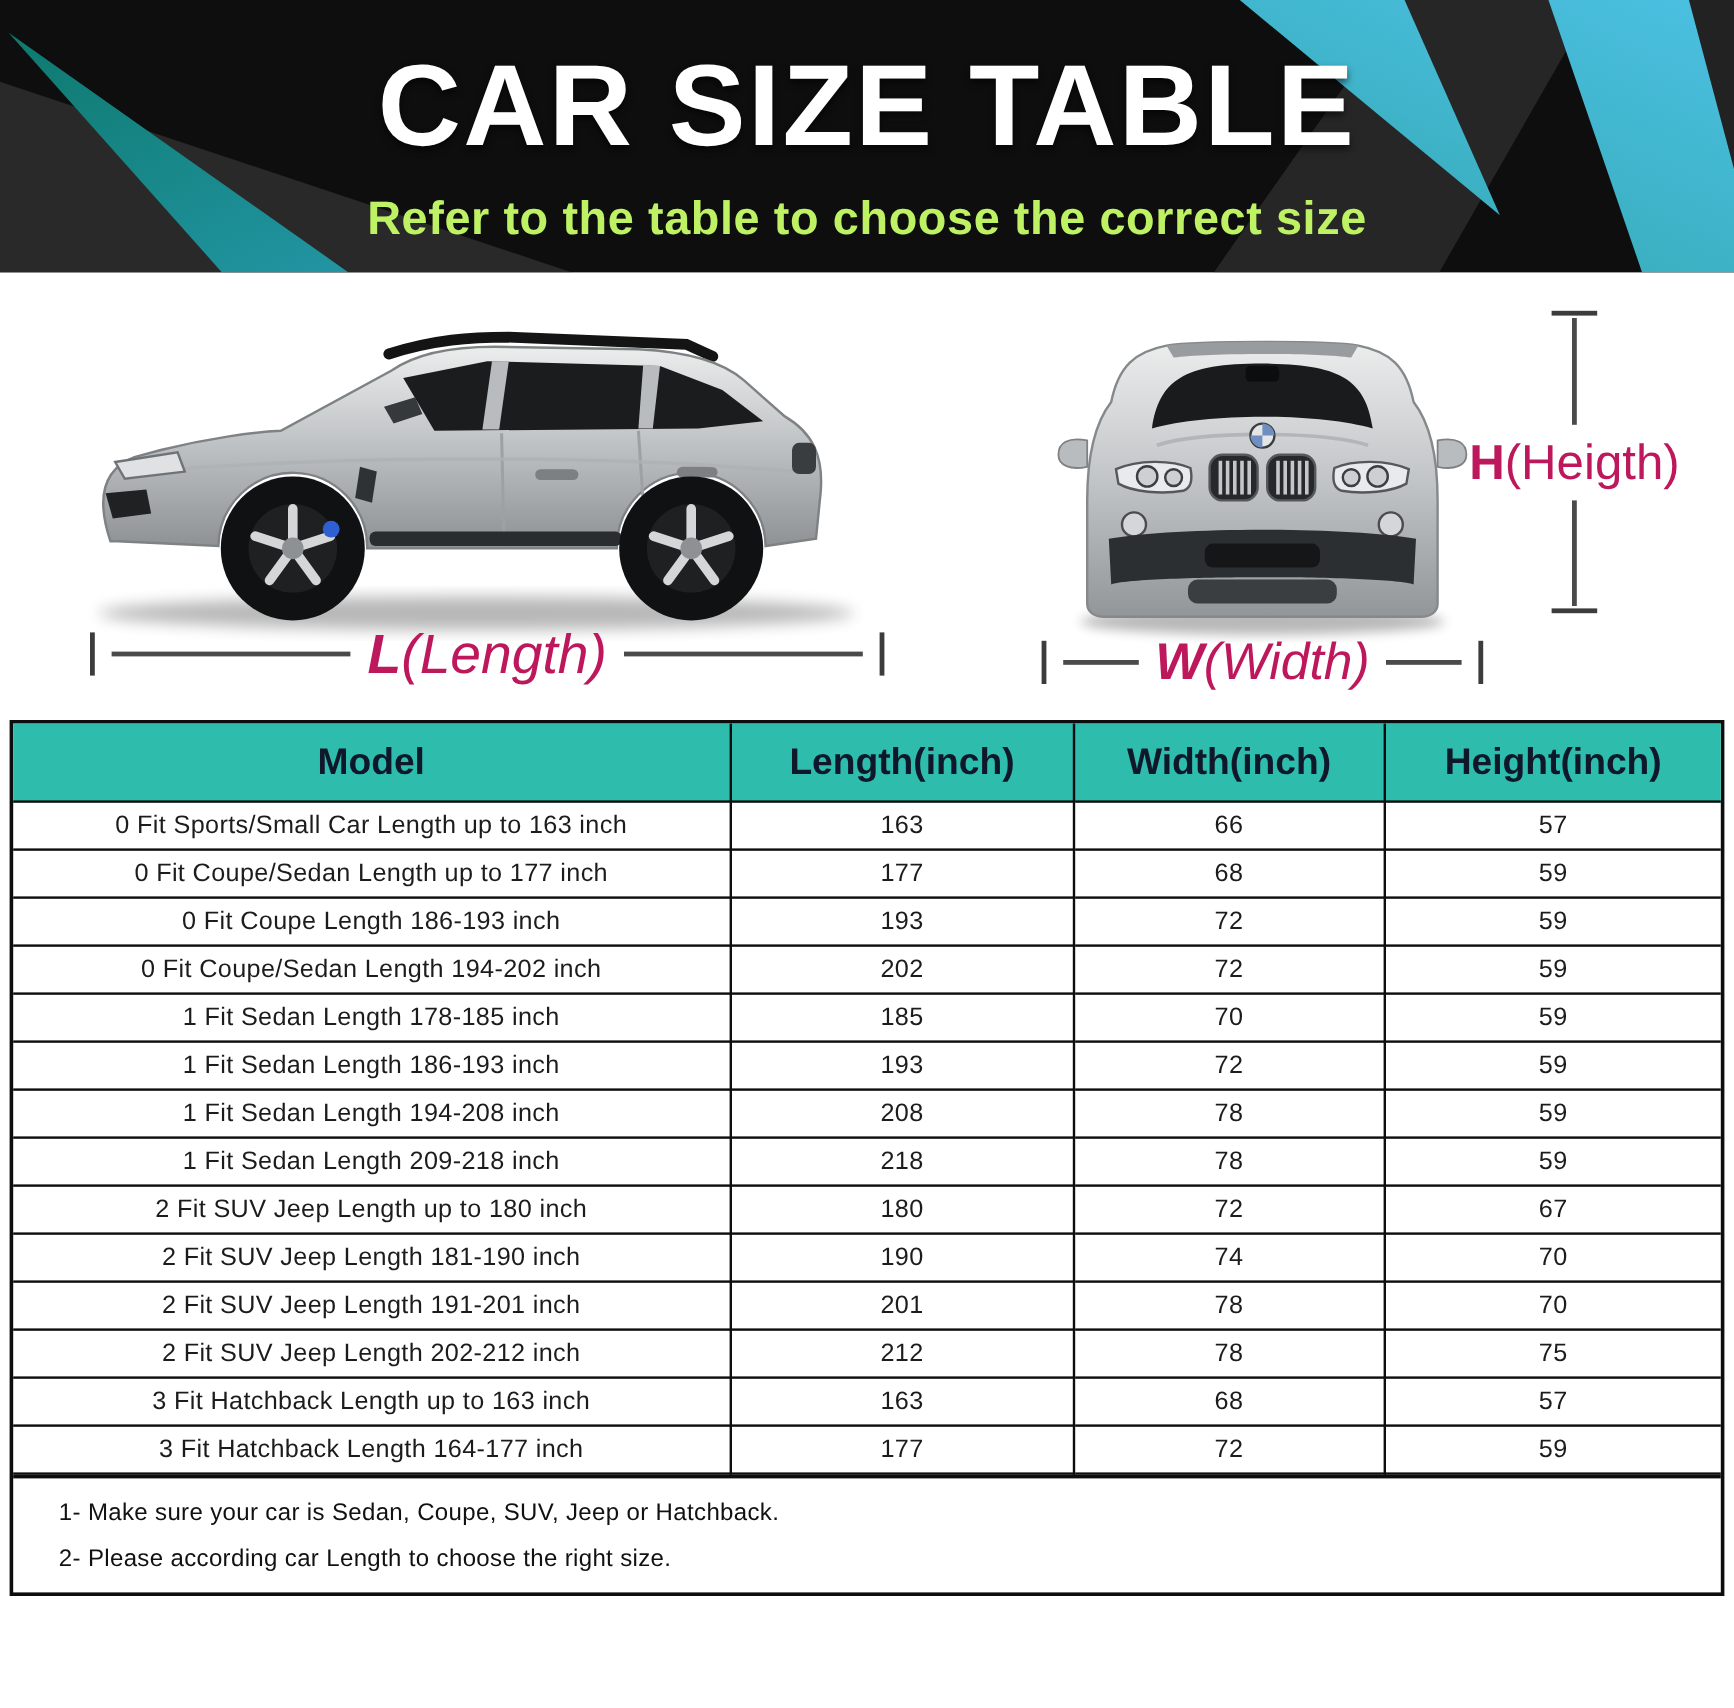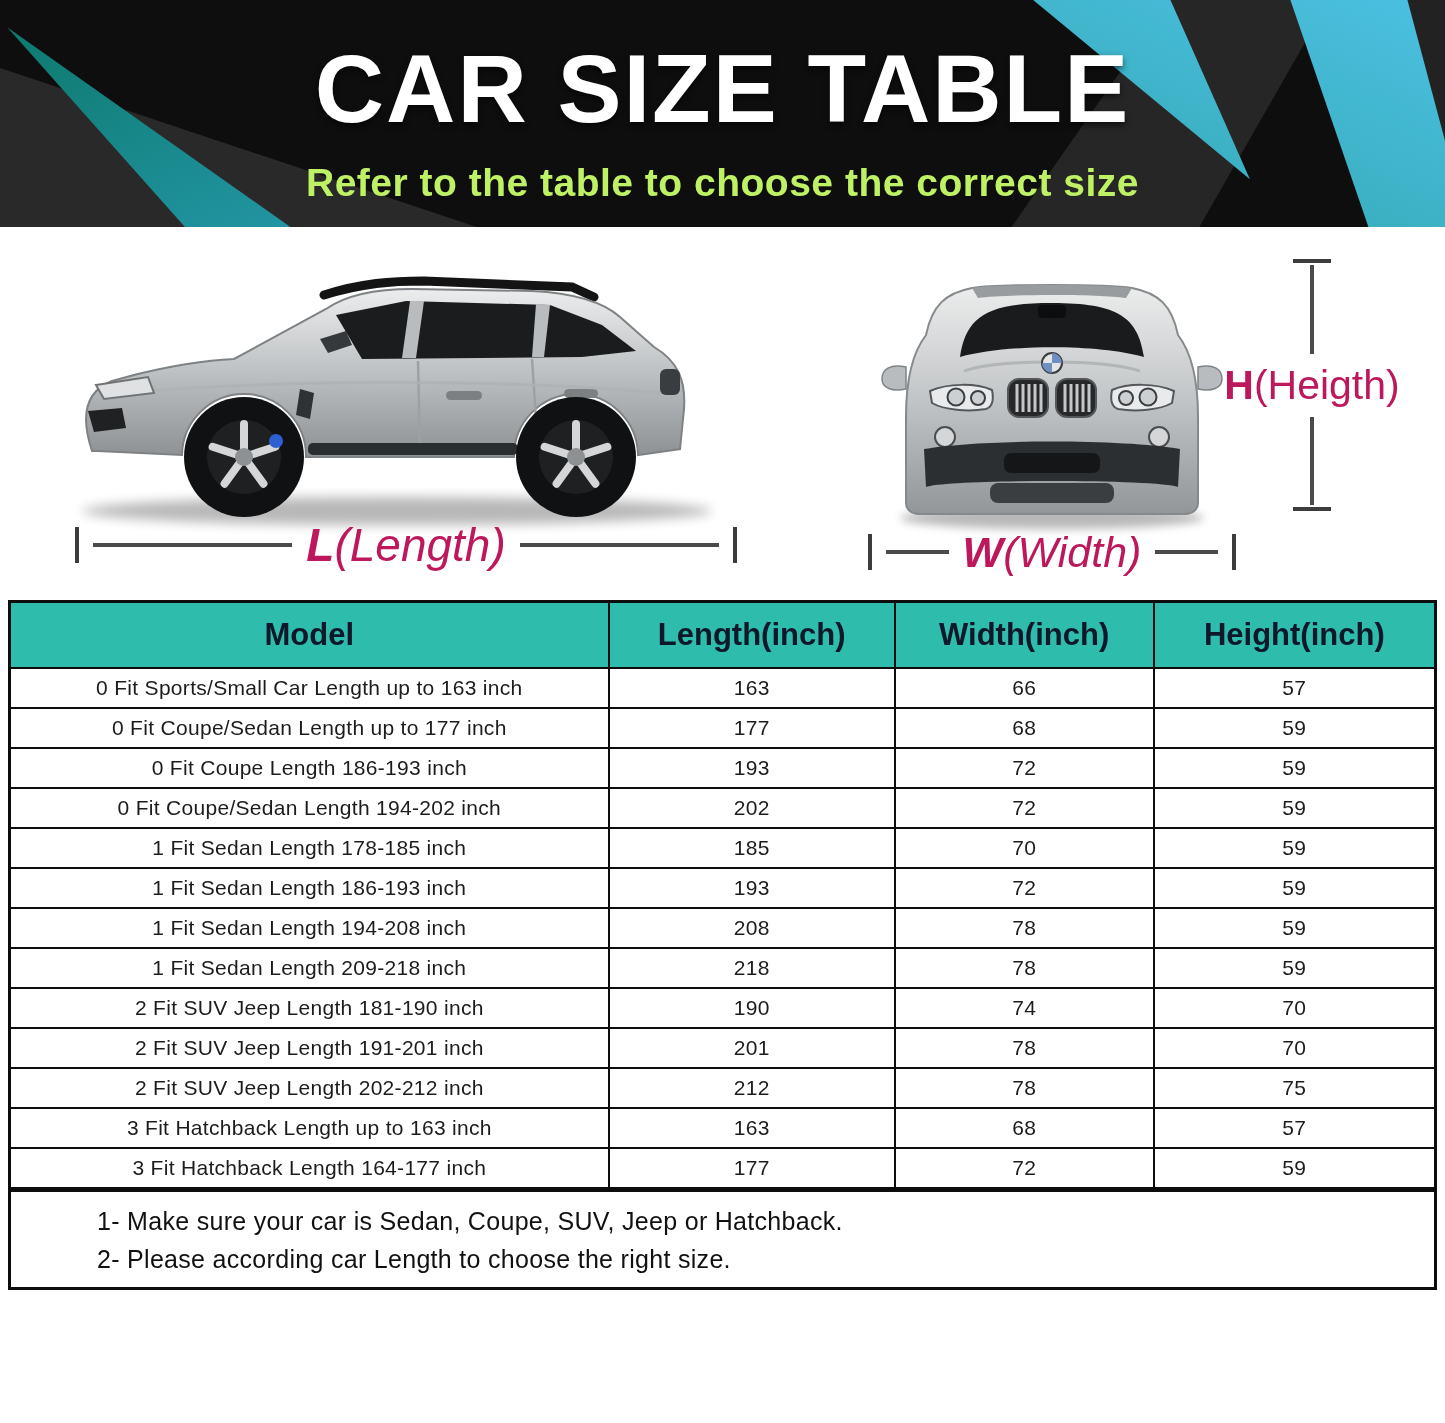--- a/index.html
+++ b/index.html
@@ -106,24 +106,23 @@
     letter-spacing: 0.3px;
   }
   table.size-table tr > *:first-child { border-left: none; }
   table.size-table tr > *:last-child  { border-right: none; }
 
   .notes {
     border-top: 3px solid #0d0d0d;
     padding: 13px 20px 11px 38px;
   }
   .note-line {
-    font-size: 25px; color: #111;
+    font-size: 20px; color: #111;
     line-height: 33px;
     letter-spacing: 0.3px;
-    margin-left: 48px;
   }
   .note-line + .note-line { margin-top: 5px; }
 </style>
 </head>
 <body>
 
 <div class="page">
 
   <div class="banner">
     <div class="shape bl-gray"></div>
@@ -336,20 +335,26 @@
             <td>78</td>
             <td>59</td>
           </tr>
           <tr>
             <td>1 Fit Sedan Length 209-218 inch</td>
             <td>218</td>
             <td>78</td>
             <td>59</td>
           </tr>
           <tr>
+            <td>2 Fit SUV Jeep Length up to 180 inch</td>
+            <td>180</td>
+            <td>72</td>
+            <td>67</td>
+          </tr>
+          <tr>
             <td>2 Fit SUV Jeep Length 181-190 inch</td>
             <td>190</td>
             <td>74</td>
             <td>70</td>
           </tr>
           <tr>
             <td>2 Fit SUV Jeep Length 191-201 inch</td>
             <td>201</td>
             <td>78</td>
             <td>70</td>

